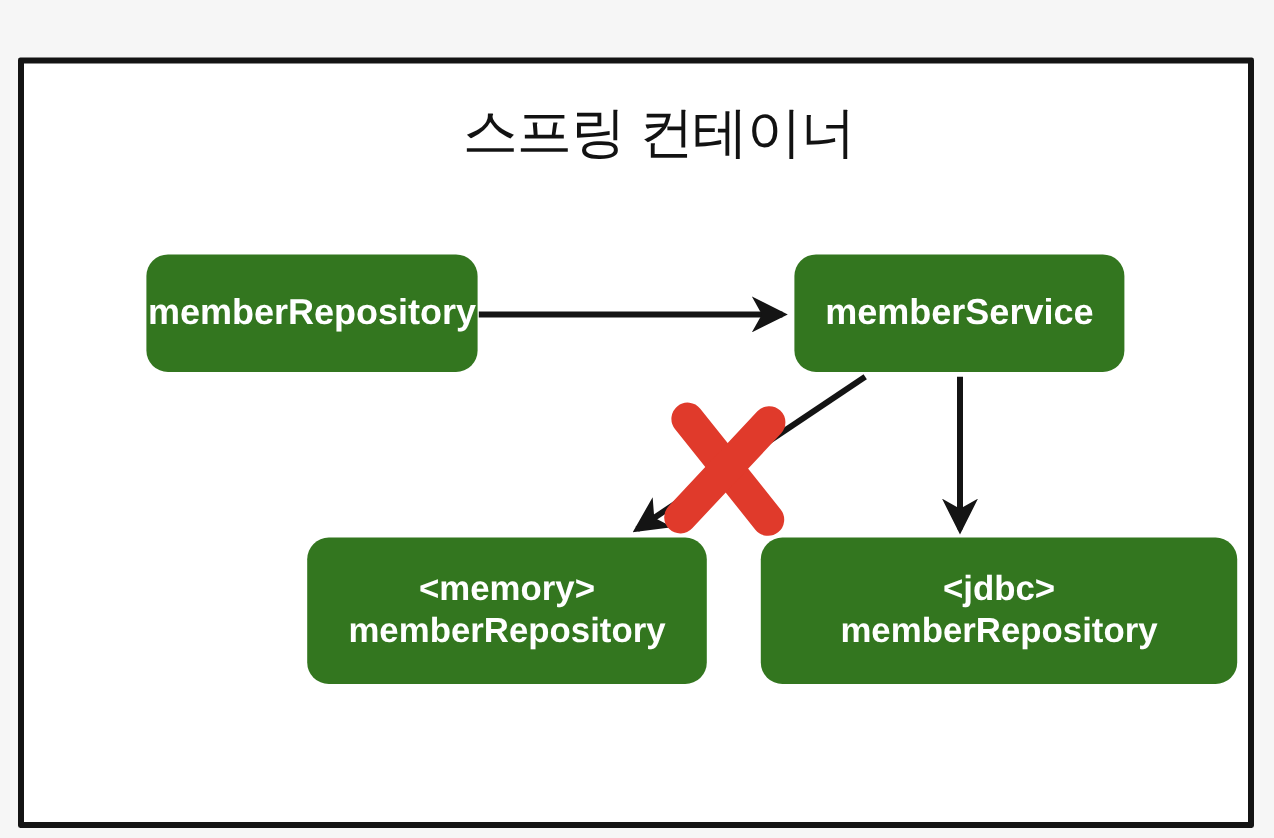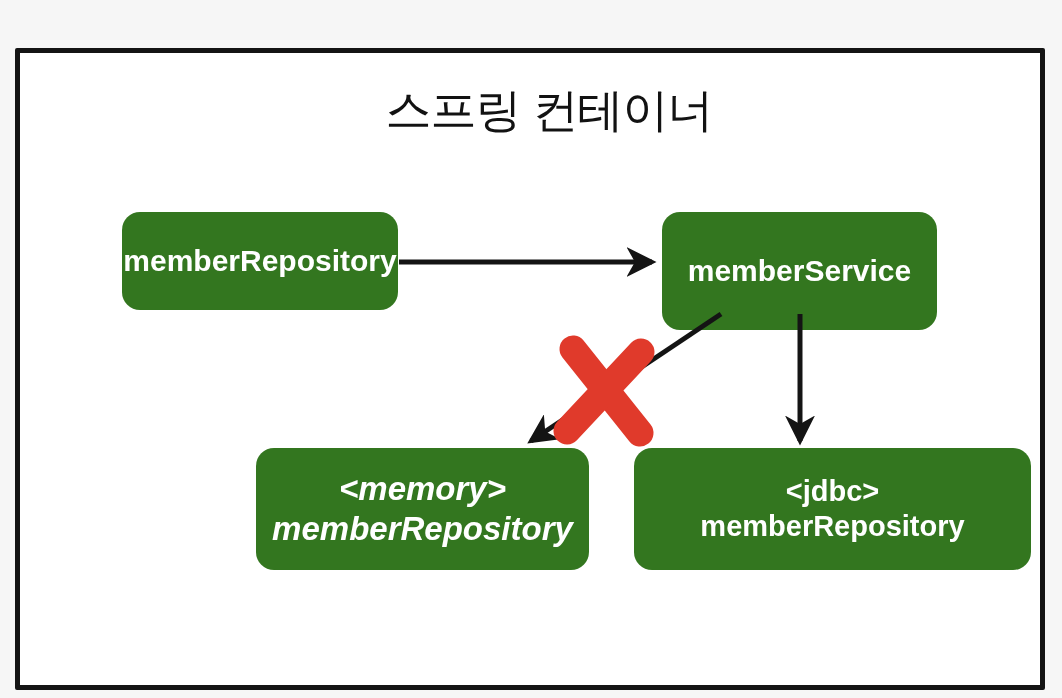--- a/index.html
+++ b/index.html
@@ -64,29 +64,28 @@
     justify-content: center;
     text-align: center;
   }
   .node-hello {
     left: 122px; top: 212px;
     width: 276px; height: 98px;
     font-size: 30px;
   }
   .node-service {
     left: 662px; top: 212px;
-    width: 275px; height: 118px;
+    width: 275px; height: 98px;
     font-size: 30px;
   }
   .node-memory {
     left: 256px; top: 448px;
     width: 333px; height: 122px;
-    font-size: 33px;
+    font-size: 29px;
     line-height: 1.22;
-    font-style: italic;
   }
   .node-jdbc {
     left: 634px; top: 448px;
     width: 397px; height: 122px;
     font-size: 29px;
     line-height: 1.22;
   }
   .edges-overlay {
     position: absolute;
     left: 0; top: 0;

